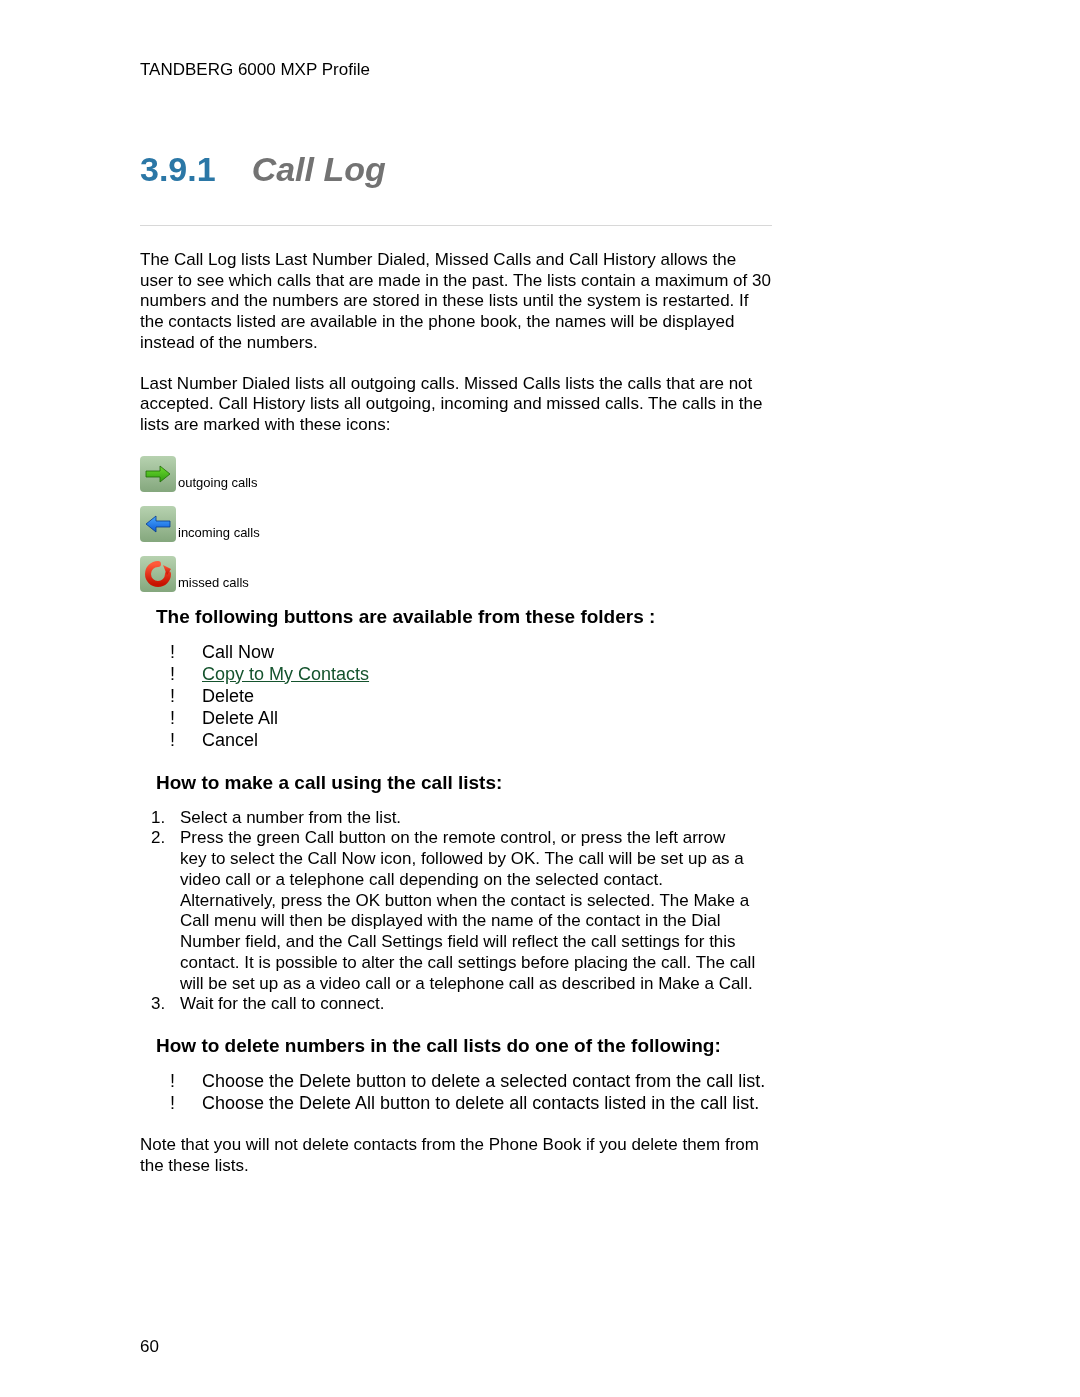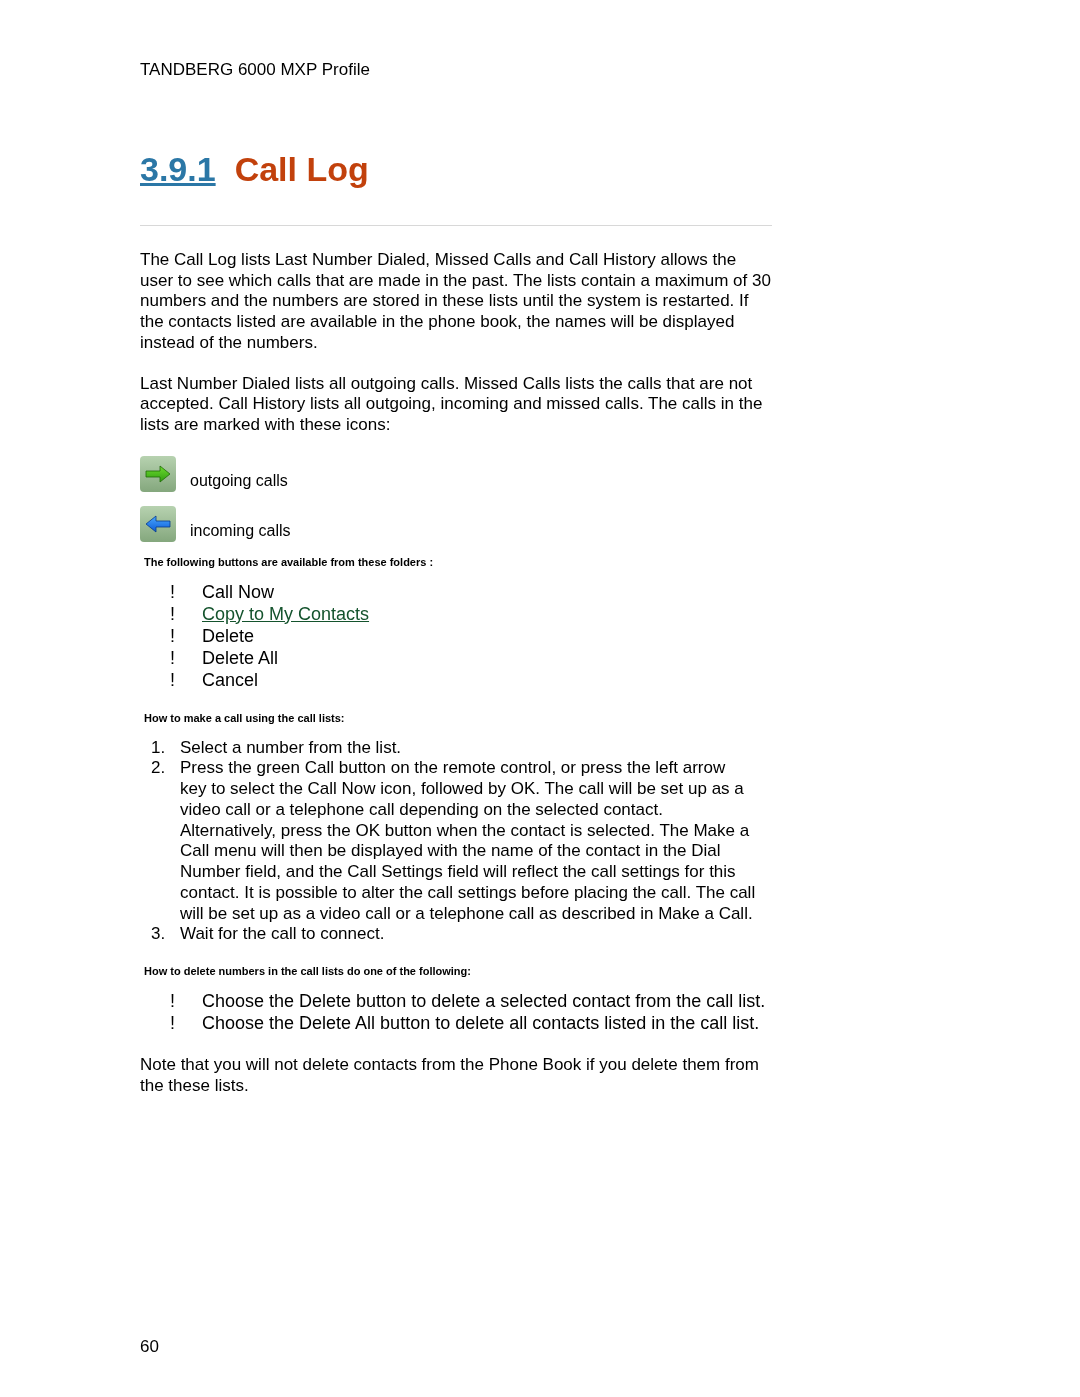--- a/index.html
+++ b/index.html
@@ -20,25 +20,25 @@
     font-size: 17px;
     margin-bottom: 70px;
   }
   .section-title {
     font-size: 34px;
     font-weight: bold;
     margin-bottom: 36px;
   }
   .section-number {
     color: #2b77a6;
-    margin-right: 19px;
-    text-decoration: underline;
+    margin-right: 36px;
   }
   .section-name {
-    color: #c2410c;
+    color: #737373;
+    font-style: italic;
   }
   .hr {
     border: none;
     border-top: 1px solid #d8d8d8;
     margin: 0 0 24px 0;
   }
   .para {
     font-size: 17px;
     line-height: 1.22;
     margin: 0 0 20px 0;
@@ -52,28 +52,28 @@
     width: 36px;
     height: 36px;
     border-radius: 4px;
     background: linear-gradient(#b7d2b0, #84a77d);
     display: flex;
     align-items: center;
     justify-content: center;
     margin-right: 2px;
   }
   .icon-label {
-    font-size: 16px;
-    margin-left: 12px;
+    font-size: 13px;
+    margin-left: 0;
     padding-bottom: 2px;
   }
   .bold-sub {
-    font-size: 11px;
+    font-size: 19px;
     font-weight: bold;
-    margin: 10px 0 14px 4px;
+    margin: 10px 0 14px 16px;
   }
   ul.excl {
     list-style: none;
     padding-left: 30px;
     margin: 0 0 20px 0;
   }
   ul.excl > li {
     font-size: 18px;
     line-height: 1.22;
     position: relative;
@@ -146,20 +146,35 @@
             <stop offset="0" stop-color="#4aa8ff"></stop>
               <stop offset="1" stop-color="#0b5bd6"></stop>
           </linearGradient>
         </defs>
         <path d="M26 7 L12 7 L12 2 L2 10 L12 18 L12 13 L26 13 Z" fill="url(#gBlue)" stroke="#083a8c" stroke-width="0.8"></path>
       </svg>
     </div>
     <span class="icon-label">incoming calls</span>
   </div>
 
+  <div class="icon-row">
+    <div class="icon-box">
+      <svg width="30" height="26" viewBox="0 0 30 26">
+        <defs>
+          <linearGradient id="gRed" x1="0" y1="0" x2="0" y2="1">
+            <stop offset="0" stop-color="#ff5a3a"></stop>
+              <stop offset="1" stop-color="#c71100"></stop>
+          </linearGradient>
+        </defs>
+        <path d="M15 3 A10 10 0 1 0 25 13" fill="none" stroke="url(#gRed)" stroke-width="6" stroke-linecap="round"></path>
+        <path d="M20 4 L28 8 L24 14 Z" fill="url(#gRed)"></path>
+      </svg>
+    </div>
+    <span class="icon-label">missed calls</span>
+  </div>
 
   <div class="bold-sub">The following buttons are available from these folders :</div>
   <ul class="excl">
     <li>Call Now</li>
     <li><span class="link">Copy to My Contacts</span></li>
     <li>Delete</li>
     <li>Delete All</li>
     <li>Cancel</li>
   </ul>
 

